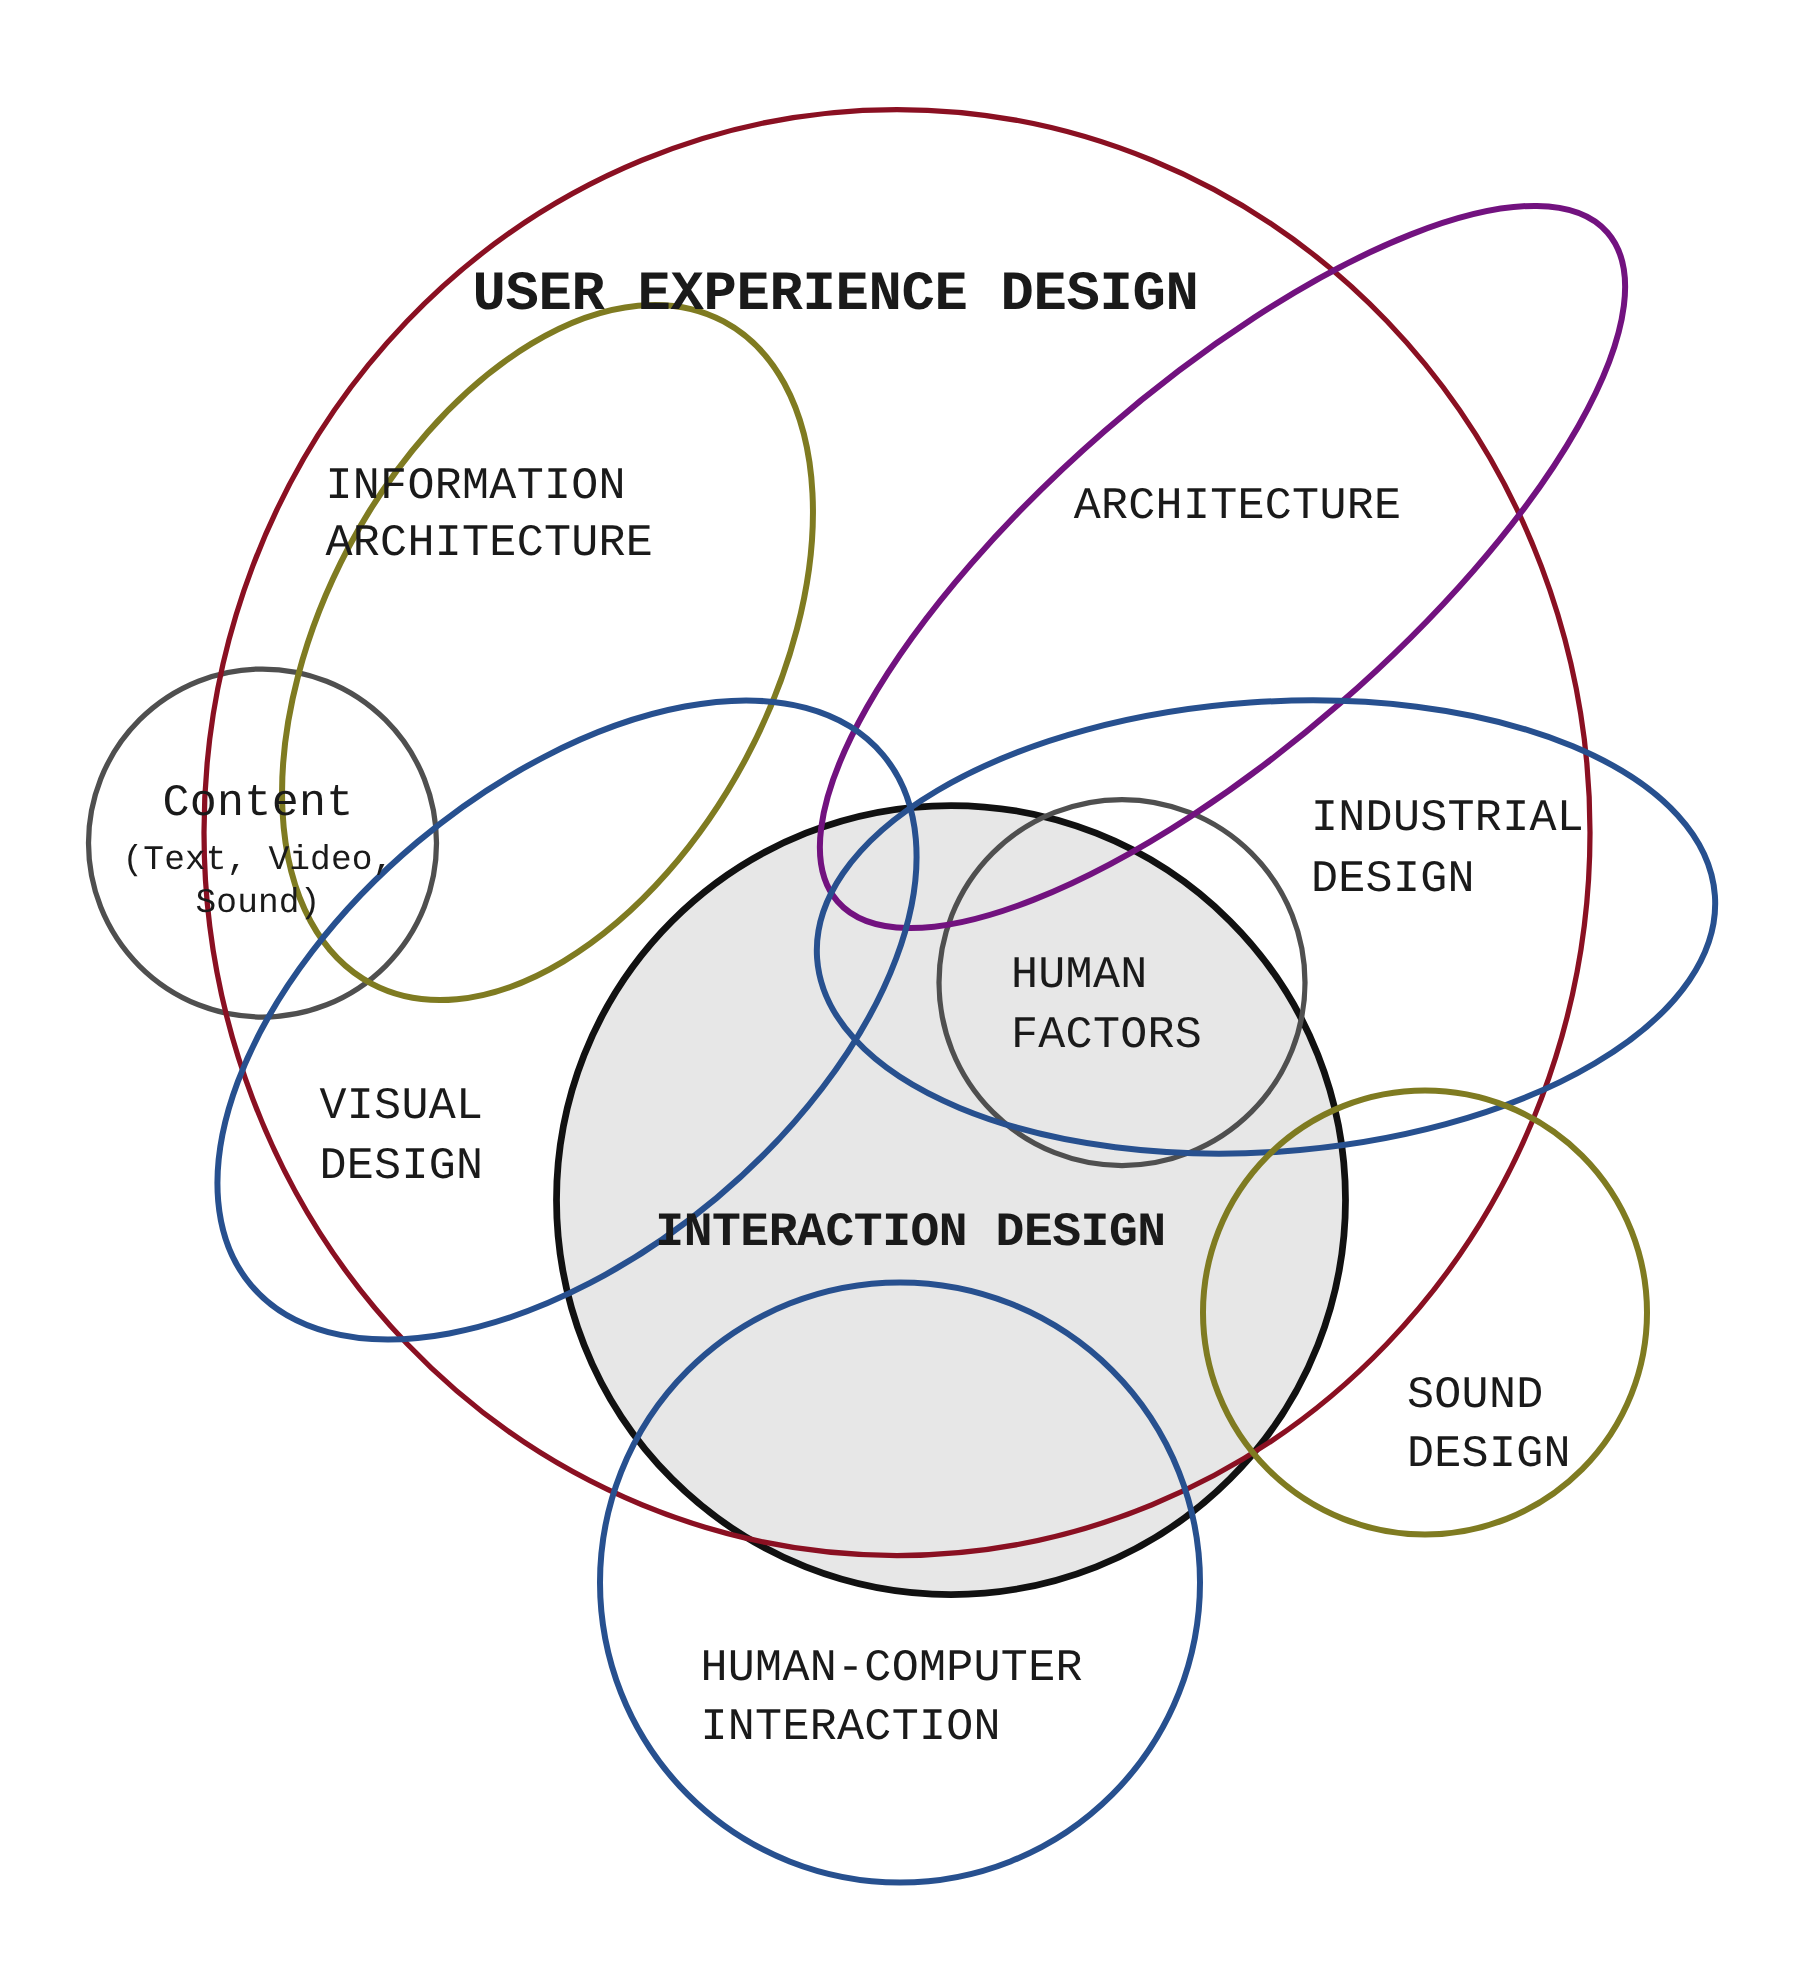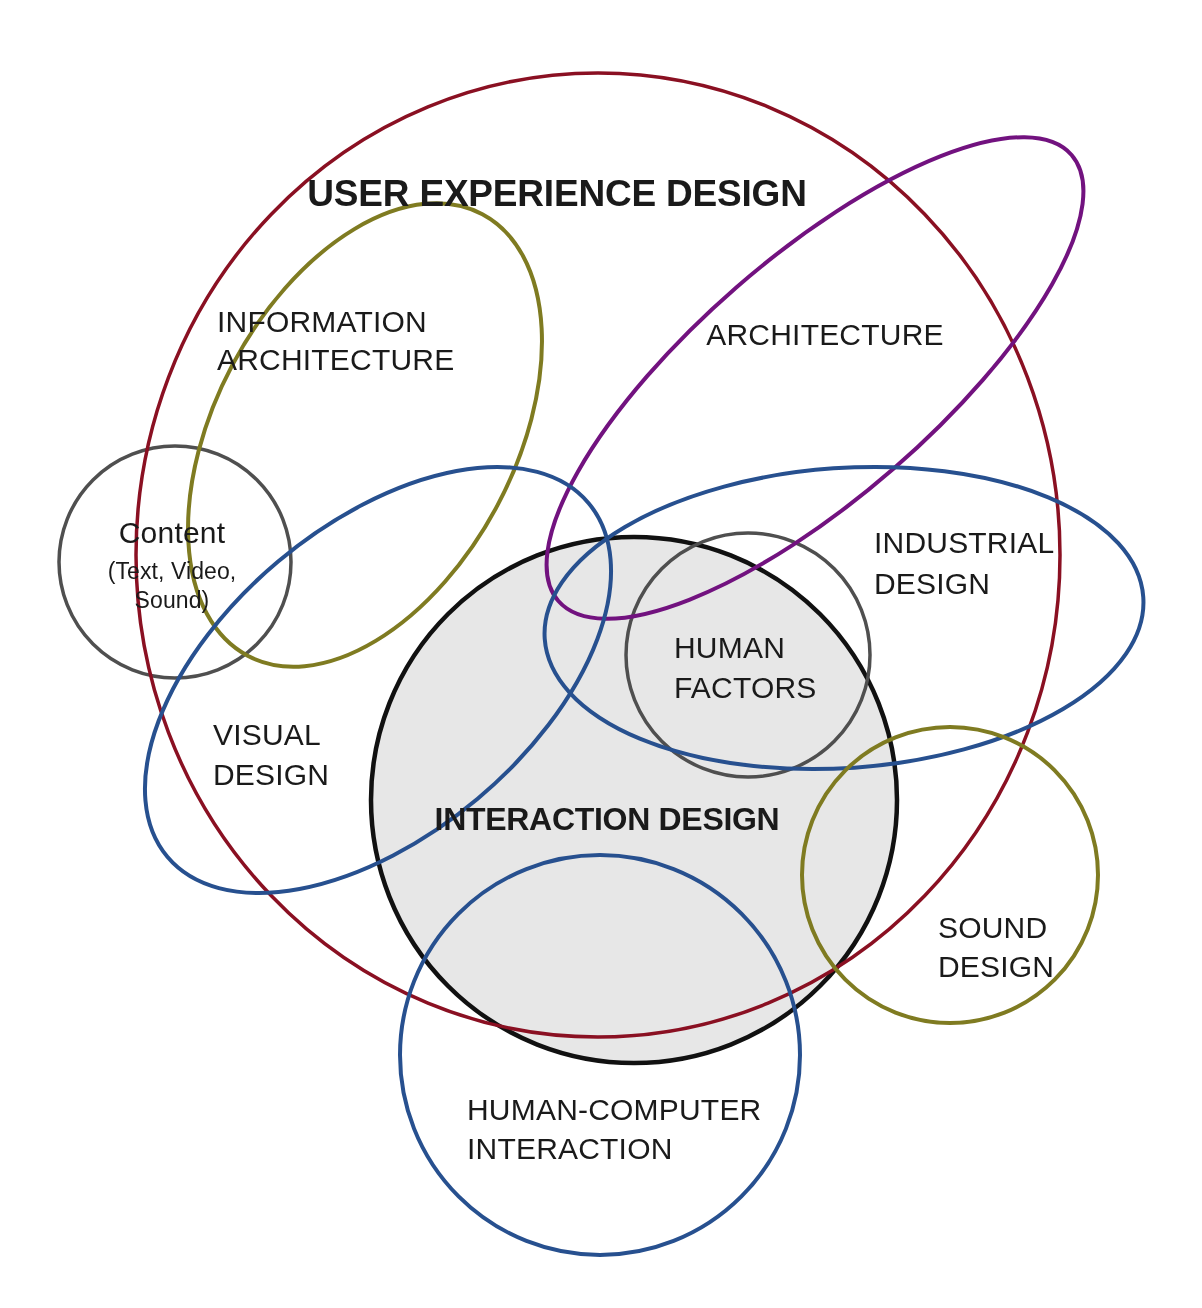--- a/index.html
+++ b/index.html
@@ -1,20 +1,20 @@
 <!DOCTYPE html>
 <html><head>
 <meta charset="utf-8">
 <style>
   html,body{margin:0;padding:0;background:#ffffff;}
   .stage{
     position:relative;
     width:1202px;height:1260px;
     background:#ffffff;
-    font-family:Liberation Sans, sans-serif;
+    font-family:Liberation Mono, monospace;
     overflow:hidden;
   }
   svg{display:block;}
   text{fill:#1a1a1a;}
   .lbl{font-size:30px;letter-spacing:0.2px;}
   .lbl-small{font-size:23px;letter-spacing:0.1px;}
   .title{font-size:37px;font-weight:bold;letter-spacing:-0.2px;}
   .core{font-size:32px;font-weight:bold;letter-spacing:-0.3px;}
 </style>
 </head>

